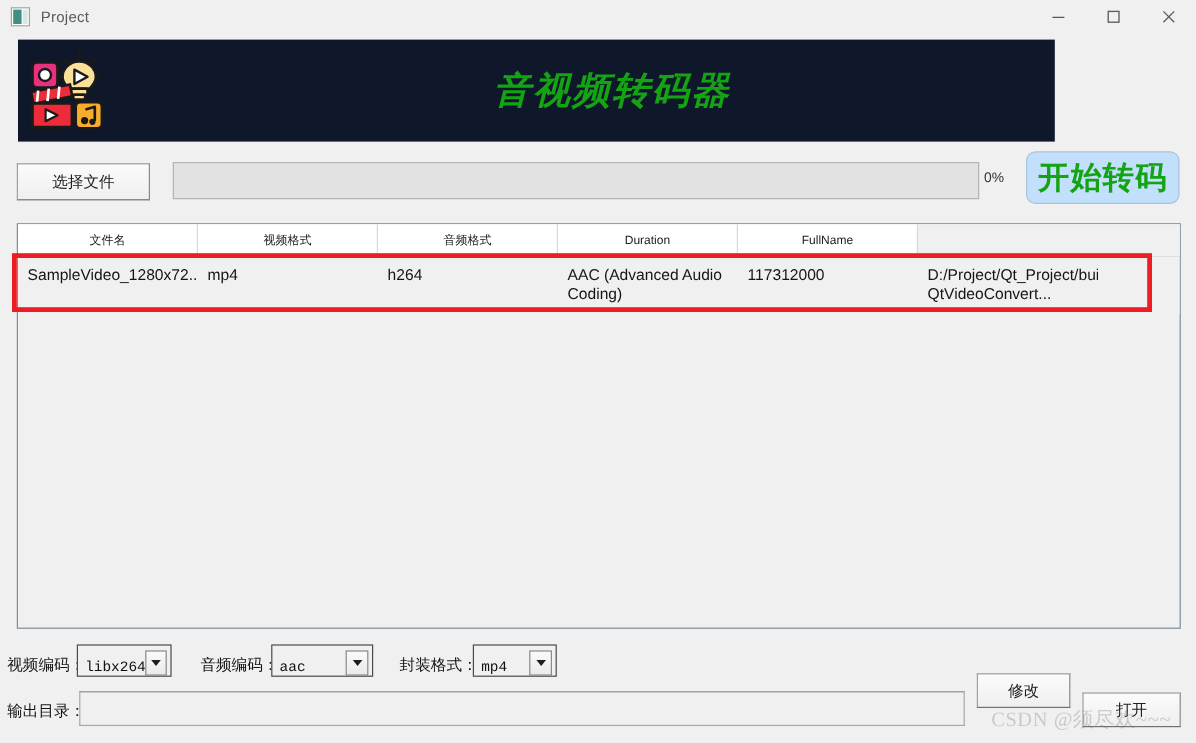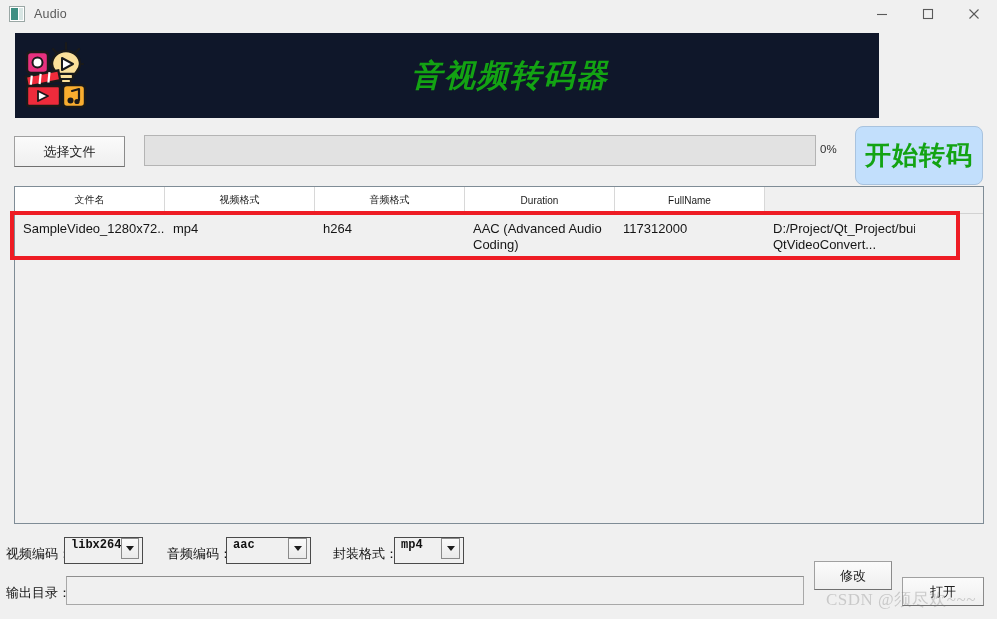--- a/index.html
+++ b/index.html
@@ -107,21 +107,21 @@
     border: 1px solid #b4b4b4;
   }
   .progress-pct {
     position: absolute; left: 820px; top: 143px;
     font-size: 11.5px;
     color: #303030;
   }
 
   .start-btn {
     position: absolute; left: 855px; top: 126px;
-    width: 128px; height: 59px;
+    width: 128px; height: 44px;
     background: #c2dffc;
     border: 1px solid #a9c3de;
     border-radius: 8px;
     display: flex; align-items: center; justify-content: center;
     font-family: "Liberation Serif", serif;
     font-weight: bold;
     font-size: 26px;
     color: #13a313;
     letter-spacing: 1px;
   }
@@ -176,21 +176,21 @@
   .lbl {
     position: absolute;
     font-size: 13px;
     color: #141414;
   }
   .combo {
     position: absolute;
     height: 27px;
     background: #f0f0f0;
     border: 1px solid #4a4a4a;
-    display: flex; align-items: flex-start; font-weight: bold;
+    display: flex; align-items: flex-end;
   }
   .combo .val {
     flex: 1;
     padding-left: 6px;
     font-family: "Liberation Mono", monospace;
     font-size: 12px;
     color: #111;
   }
   .combo .arrowbox {
     width: 19px; height: 21px;
@@ -235,21 +235,21 @@
     letter-spacing: .5px;
   }
 </style>
 </head>
 <body>
 
 <div id="app">
 
   <div class="titlebar">
     <div class="title-icon"></div>
-    <div class="title-text">Audio</div>
+    <div class="title-text">Project</div>
     <div class="win-controls">
       <div class="win-btn">
         <svg width="12" height="12" viewBox="0 0 12 12">
             <line x1="1" y1="6.5" x2="11" y2="6.5" stroke="#5a5a5a" stroke-width="1.1"></line>
           </svg>
       </div>
       <div class="win-btn">
         <svg width="12" height="12" viewBox="0 0 12 12">
             <rect x="1.5" y="1.5" width="9" height="9" fill="none" stroke="#5a5a5a" stroke-width="1.1"></rect>
           </svg>

